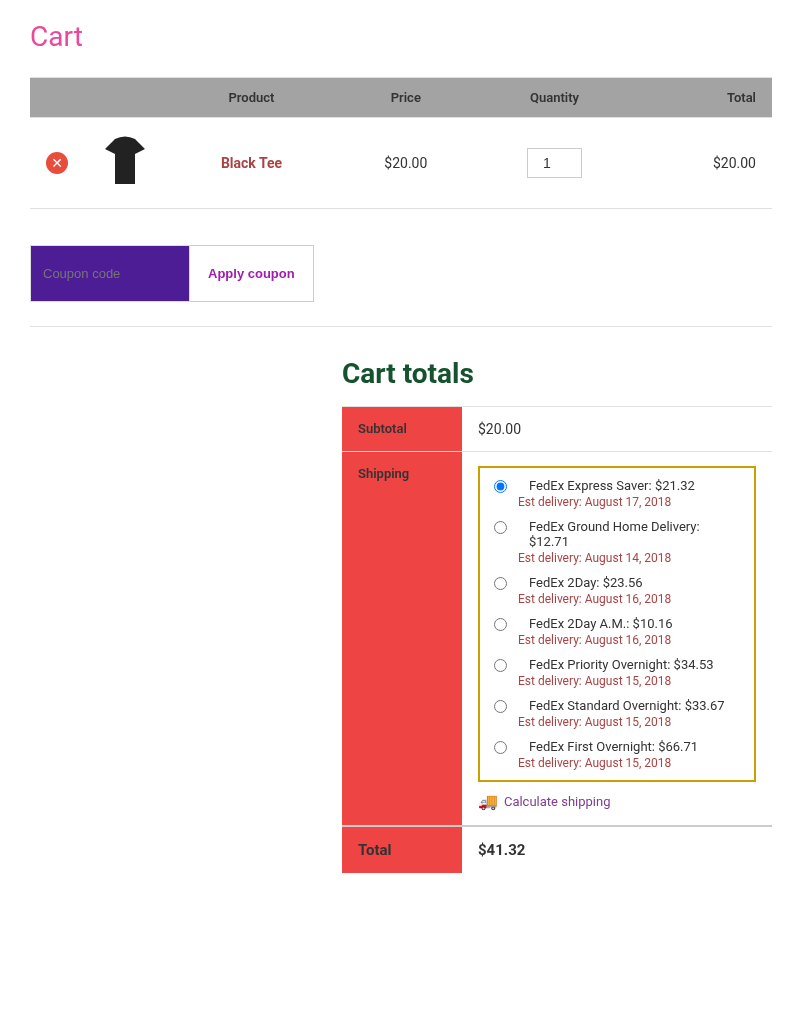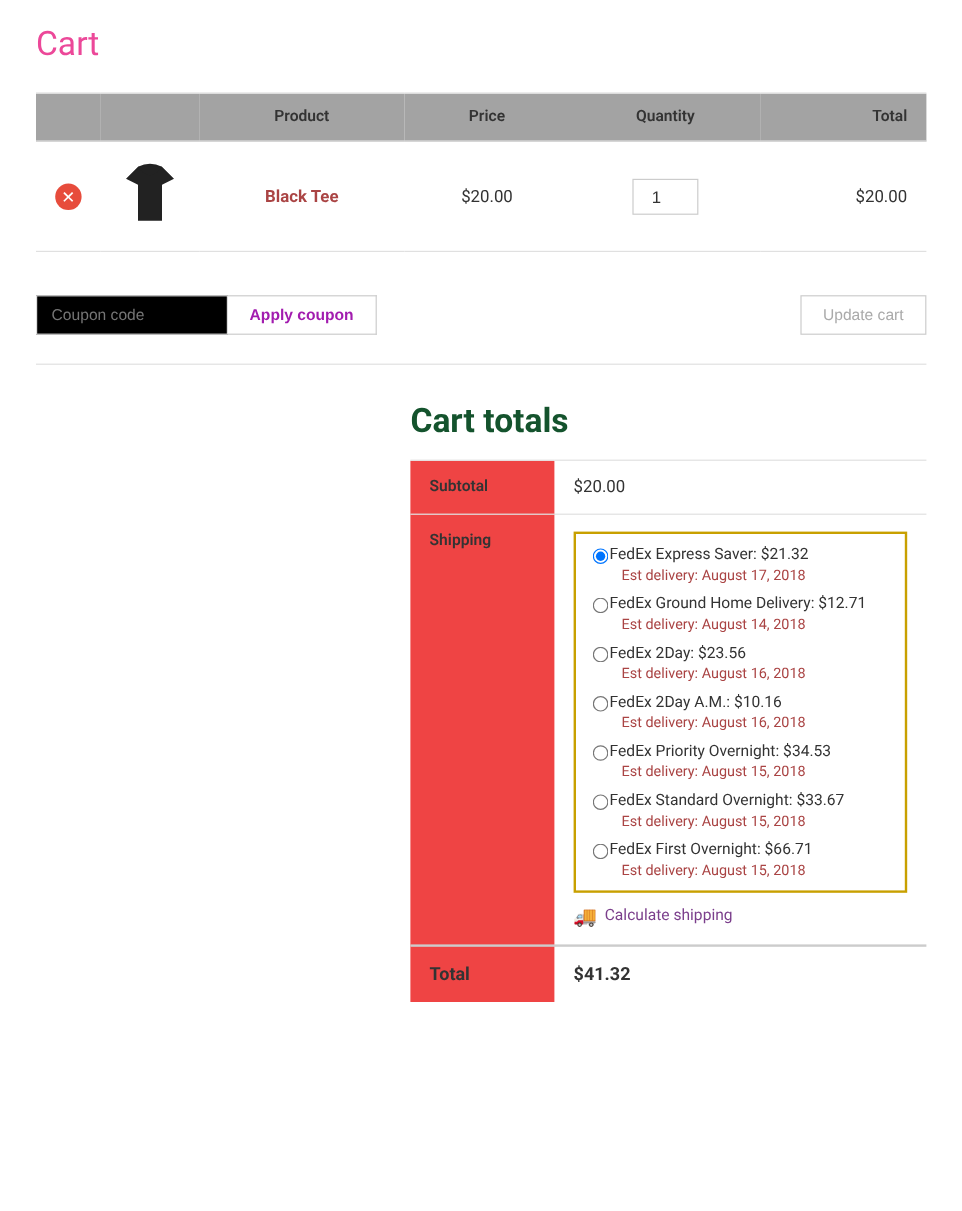--- a/index.html
+++ b/index.html
@@ -105,27 +105,27 @@
       align-items: center;
       padding: 16px 0 24px 0;
       border-bottom: 1px solid #e0e0e0;
       margin-bottom: 30px;
     }
     .coupon-form {
       display: flex;
       gap: 0;
     }
     .coupon-input {
-      padding: 8px 12px;
+      padding: 20px 12px;
       border: 1px solid #ddd;
       font-size: 13px;
       color: #aaa;
       width: 160px;
       outline: none;
-      background: #000000;
+      background: #4c1d95;
     }
     .apply-coupon-btn {
       padding: 8px 18px;
       background: #fff;
       border: 1px solid #ccc;
       border-left: none;
       font-size: 13px;
       font-weight: 600;
       cursor: pointer;
       color: #a21caf;
@@ -177,21 +177,21 @@
       padding: 10px 14px;
       position: relative;
     }
     .shipping-option {
       margin-bottom: 10px;
     }
     .shipping-option:last-child { margin-bottom: 0; }
     .shipping-option label {
       display: flex;
       align-items: flex-start;
-      gap: 1px;
+      gap: 22px;
       cursor: pointer;
     }
     .shipping-option input[type="radio"] {
       margin-top: 2px;
       flex-shrink: 0;
     }
     .shipping-option-name {
       font-size: 13px;
       color: #333;
     }
@@ -261,21 +261,20 @@
       <td class="col-total">$20.00</td>
     </tr>
   </tbody>
 </table>
 
 <div class="cart-actions">
   <div class="coupon-form">
     <input class="coupon-input" type="text" placeholder="Coupon code" style="">
     <button class="apply-coupon-btn">Apply coupon</button>
   </div>
-  <button class="update-cart-btn">Update cart</button>
 </div>
 
 <div class="cart-totals-section">
   <div class="cart-totals">
     <h2>Cart totals</h2>
     <table class="totals-table">
       <tbody>
 
         <tr>
           <th>Subtotal</th>

